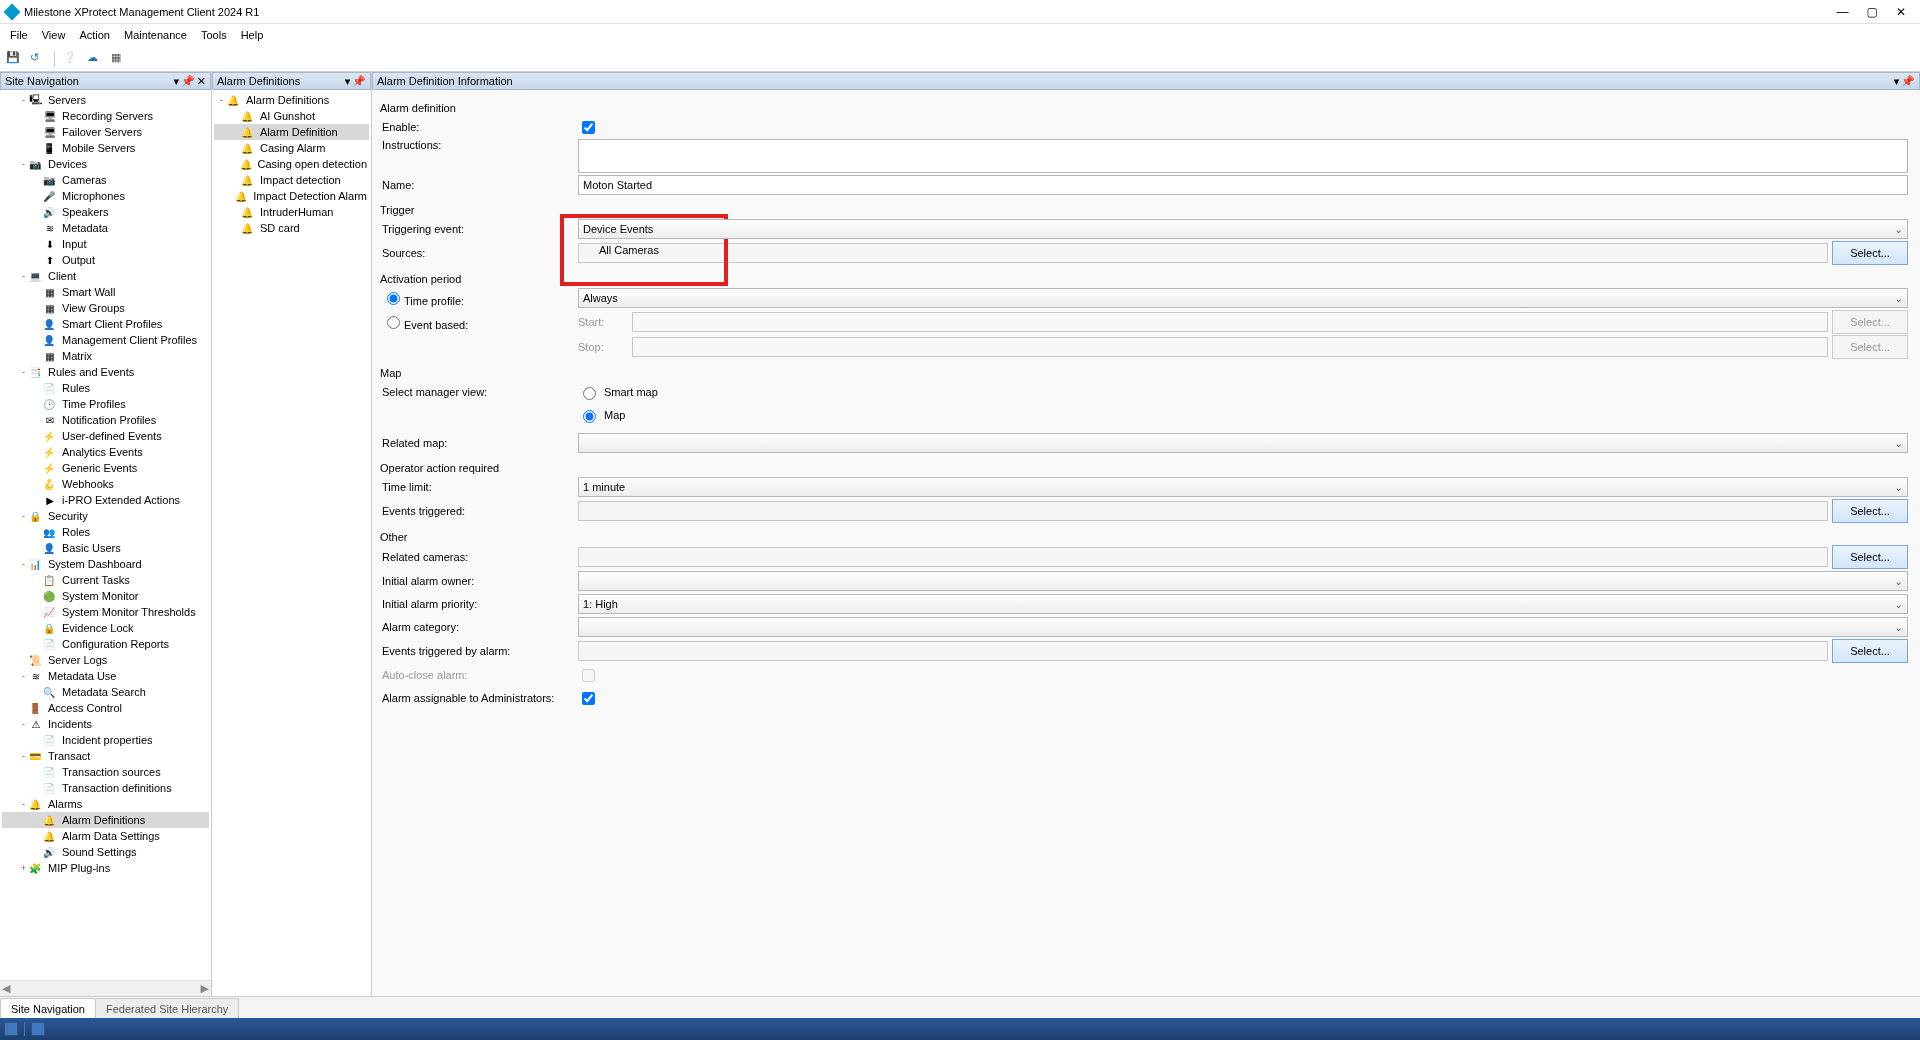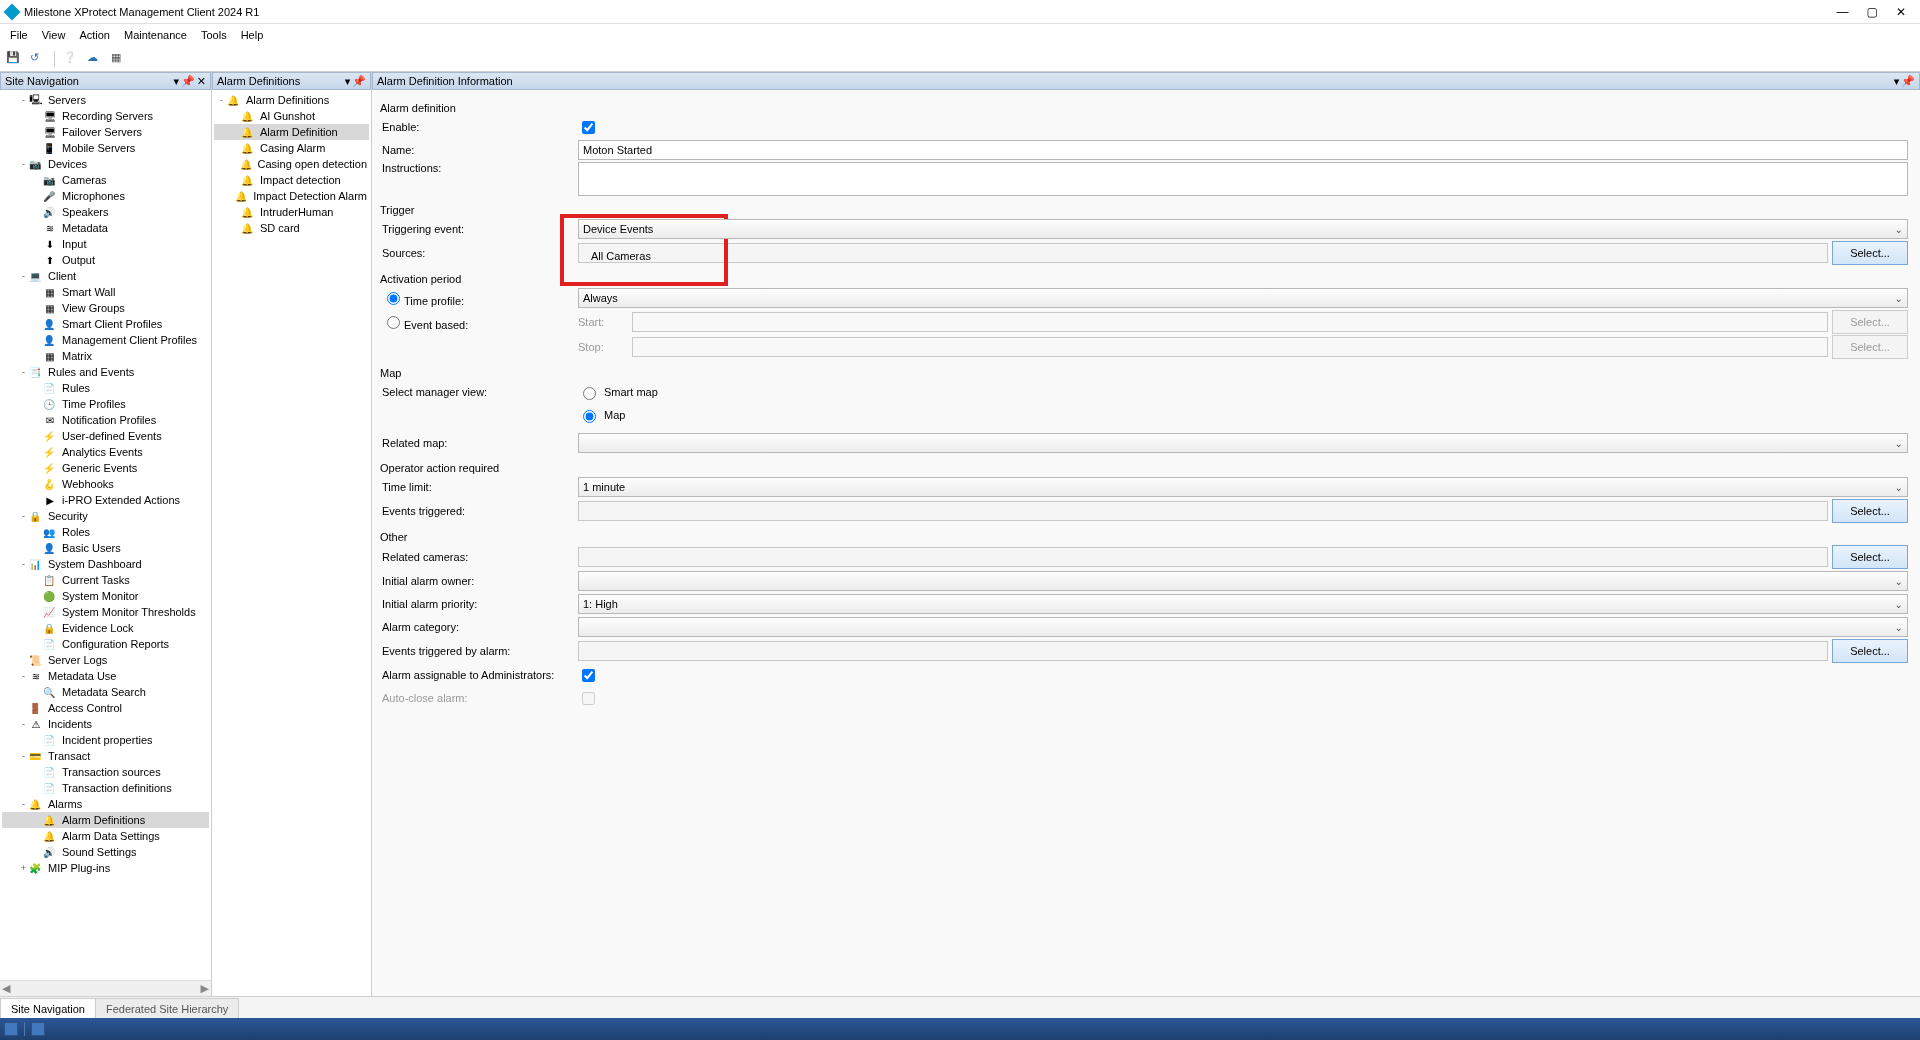--- a/index.html
+++ b/index.html
@@ -31,21 +31,21 @@
 .form-body { flex:1; overflow-y:auto; padding:4px 12px 4px 8px; background:#f9f9f9; position:relative;}
 .row { display:flex; align-items:center; min-height:22px; margin:1px 0; }
 .row label.fld { width:198px; padding-left:2px;}
 .row .ctrl { flex:1; display:flex; align-items:center; gap:4px;}
 input[type=text].tb, textarea.tb { width:100%; border:1px solid #b8b8b8; background:#fff; padding:2px 4px; font-size:11px; height:20px;}
 textarea.tb { height:34px; resize:none; }
 .dd { width:100%; border:1px solid #b8b8b8; background:linear-gradient(#fdfdfd,#ececec); height:20px; display:flex; align-items:center; padding:0 4px; position:relative;}
 .dd::after { content:"⌄"; position:absolute; right:4px; font-size:10px; color:#555;}
 .btn { height:24px; min-width:76px; border:1px solid #7aa7d8; background:linear-gradient(#eaf3fc,#d2e5f8); padding:0 8px; cursor:default;}
 .btn.disabled { color:#999; border-color:#ccc; background:#f4f4f4;}
-.ro { width:100%; border:1px solid #c8c8c8; background:#f5f5f5; height:20px; padding:0 12px; display:flex; align-items:flex-end;}
+.ro { width:100%; border:1px solid #c8c8c8; background:#f5f5f5; height:20px; padding:0 20px; display:flex; align-items:flex-start;}
 .chk { width:13px; height:13px; }
 .radio { margin-right:4px; }
 .statusbar { height:22px; background:linear-gradient(#2b5797,#1e3f6e); display:flex; align-items:center; padding:0 4px; gap:6px;}
 .statusbar .sb-icon { width:14px; height:14px; background:#4178be; border:1px solid #2a5288;}
 .tabs { height:22px; background:#f4f4f4; display:flex; align-items:flex-end; border-top:1px solid #ccc; }
 .tab { padding:2px 10px; border:1px solid #ccc; border-bottom:none; background:#fff; margin-right:-1px; height:20px; display:flex; align-items:center;}
 .tab.inactive { background:#ececec; color:#555;}
 .highlight-box { position:absolute; border:4px solid #e02020; pointer-events:none; }
 .disabled-text { color:#999; }
 .section-header { font-size:11px; margin-top:8px; margin-bottom:2px; }
@@ -412,30 +412,30 @@
     </div>
     <div class="form-body">
 
       <div class="section-header">Alarm definition</div>
       <div class="row">
         <label class="fld">Enable:</label>
         <div class="ctrl">
             <input type="checkbox" class="chk" checked="" style="">
           </div>
       </div>
-      <div class="row">
-        <label class="fld">Name:</label>
-        <div class="ctrl">
-            <input type="text" class="tb" value="Moton Started" style="">
-          </div>
-      </div>
       <div class="row" style="align-items:flex-start">
         <label class="fld">Instructions:</label>
         <div class="ctrl">
             <textarea class="tb" style=""></textarea>
+          </div>
+      </div>
+      <div class="row">
+        <label class="fld">Name:</label>
+        <div class="ctrl">
+            <input type="text" class="tb" value="Moton Started" style="">
           </div>
       </div>
 
       <div class="section-header">Trigger</div>
 
       <div class="highlight-box" style="left:188px; top:124px; width:168px; height:72px;"></div>
 
       <div class="row">
         <label class="fld">Triggering event:</label>
         <div class="ctrl">
@@ -554,29 +554,29 @@
           </div>
       </div>
       <div class="row">
         <label class="fld">Events triggered by alarm:</label>
         <div class="ctrl">
           <div class="ro" style="flex:1"></div>
           <button class="btn">Select...</button>
         </div>
       </div>
       <div class="row">
+        <label class="fld disabled-text">Auto-close alarm:</label>
+        <div class="ctrl">
+            <input type="checkbox" class="chk" disabled="" style="">
+          </div>
+      </div>
+      <div class="row">
         <label class="fld">Alarm assignable to Administrators:</label>
         <div class="ctrl">
             <input type="checkbox" class="chk" checked="" style="">
-          </div>
-      </div>
-      <div class="row">
-        <label class="fld disabled-text">Auto-close alarm:</label>
-        <div class="ctrl">
-            <input type="checkbox" class="chk" disabled="" style="">
           </div>
       </div>
 
     </div>
   </div>
 </div>
 
 <div class="tabs">
   <div class="tab">Site Navigation</div>
   <div class="tab inactive">Federated Site Hierarchy</div>

